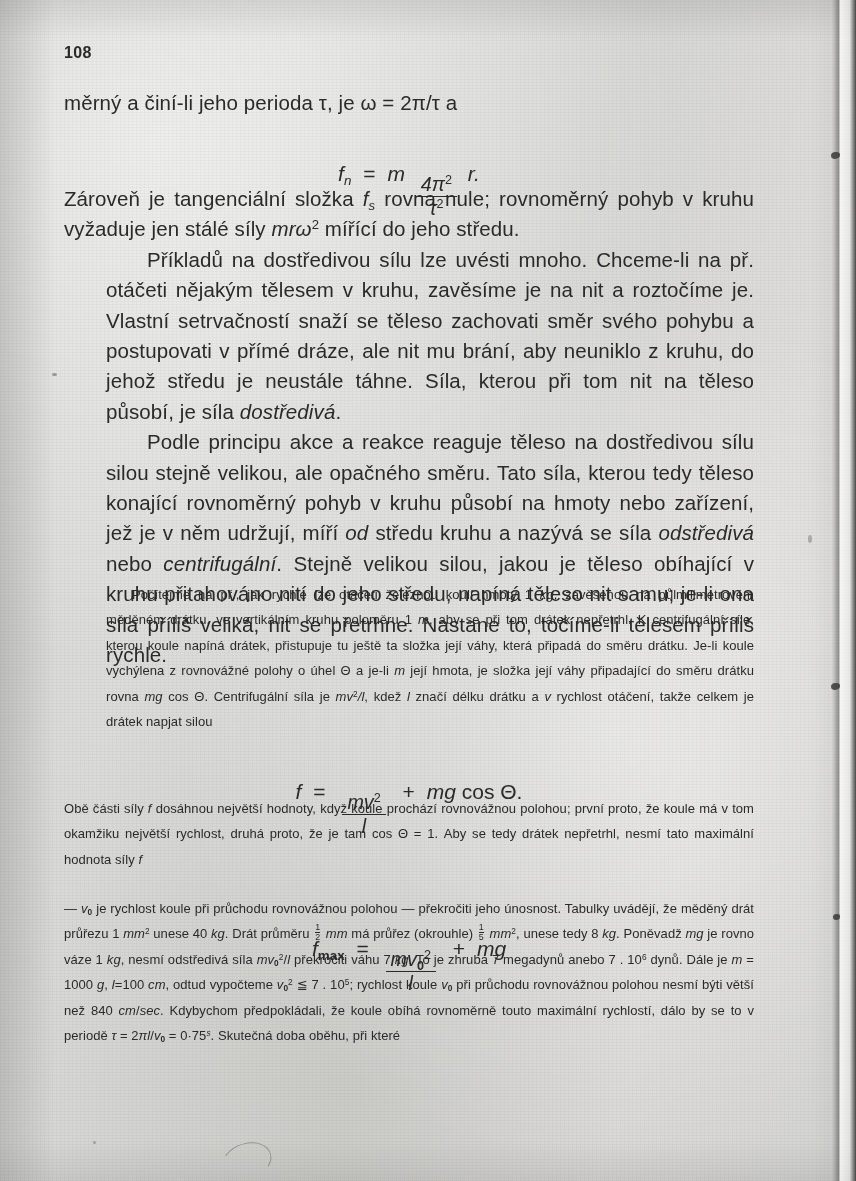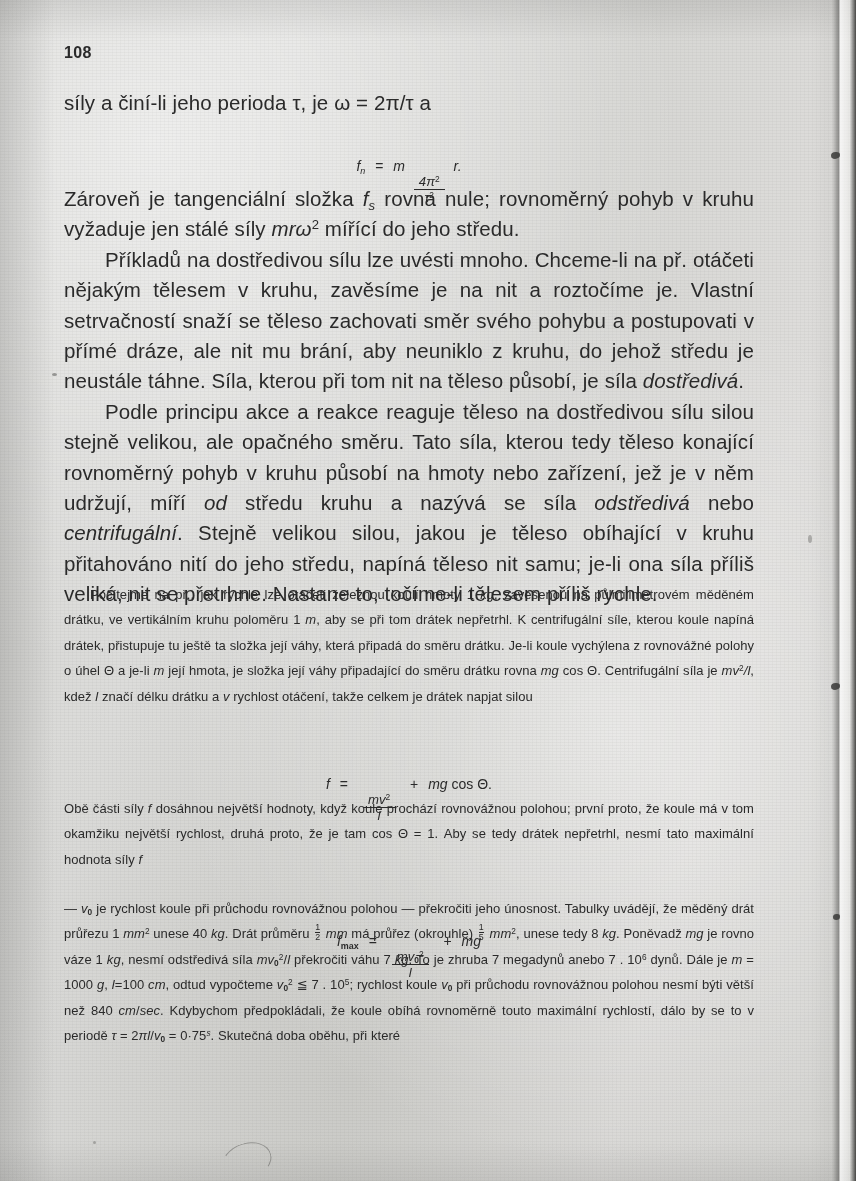--- a/index.html
+++ b/index.html
@@ -112,39 +112,39 @@
     text-justify: inter-word;
   }
 
   
   .maintext {
     font-size: 20.5px;
     line-height: 30.4px;
     letter-spacing: .1px;
   }
   .maintext p + p { margin-top: 0; }
-  .indent { text-indent: 2.0em; }
+  .indent { text-indent: 2.0em; margin-left: 42px; }
 
   
   .smalltext {
     font-size: 13px;
     line-height: 25.4px;
     letter-spacing: .05px;
   }
 
   .it { font-style: italic; }
   sub { font-size: .64em; line-height: 0; vertical-align: -0.28em; }
   sup { font-size: .64em; line-height: 0; vertical-align: 0.52em; }
 
   .formula {
     position: absolute;
     left: 64px;
     width: 690px;
     text-align: center;
-    font-size: 14px;
+    font-size: 21px;
   }
   .formula .inner { display: inline-block; }
   .frac {
     display: inline-block;
     vertical-align: middle;
     text-align: center;
     margin: 0 5px;
     position: relative;
     top: -0.15em;
   }
@@ -182,21 +182,21 @@
   <div class="blemish" style="left:52px; top:373px; width:5px; height:3px;"></div>
   <div class="blemish" style="left:808px; top:535px; width:4px; height:8px; opacity:.38;"></div>
   <div class="blemish" style="left:93px; top:1141px; width:3px; height:3px; opacity:.4;"></div>
   <div id="bottom-arc"></div>
 
   <div id="content">
 
     <div class="folio">108</div>
 
     <div class="body-col maintext" style="top:88px;">
-      <p style="text-align:left;">síly a činí-li jeho perioda τ, je ω = 2π/τ a</p>
+      <p style="text-align:left;">měrný a činí-li jeho perioda τ, je ω = 2π/τ a</p>
     </div>
 
     <div class="formula" style="top:128px;">
       <span class="inner">
         <span class="it"><span>f</span><sub>n</sub></span>
         <span style="margin:0 6px;">=</span>
         <span class="it">m</span>
         <span class="frac">
           <span class="num"><span class="it">4π</span><sup>2</sup></span>
           <span class="den"><span class="it">τ</span><sup>2</sup></span>

